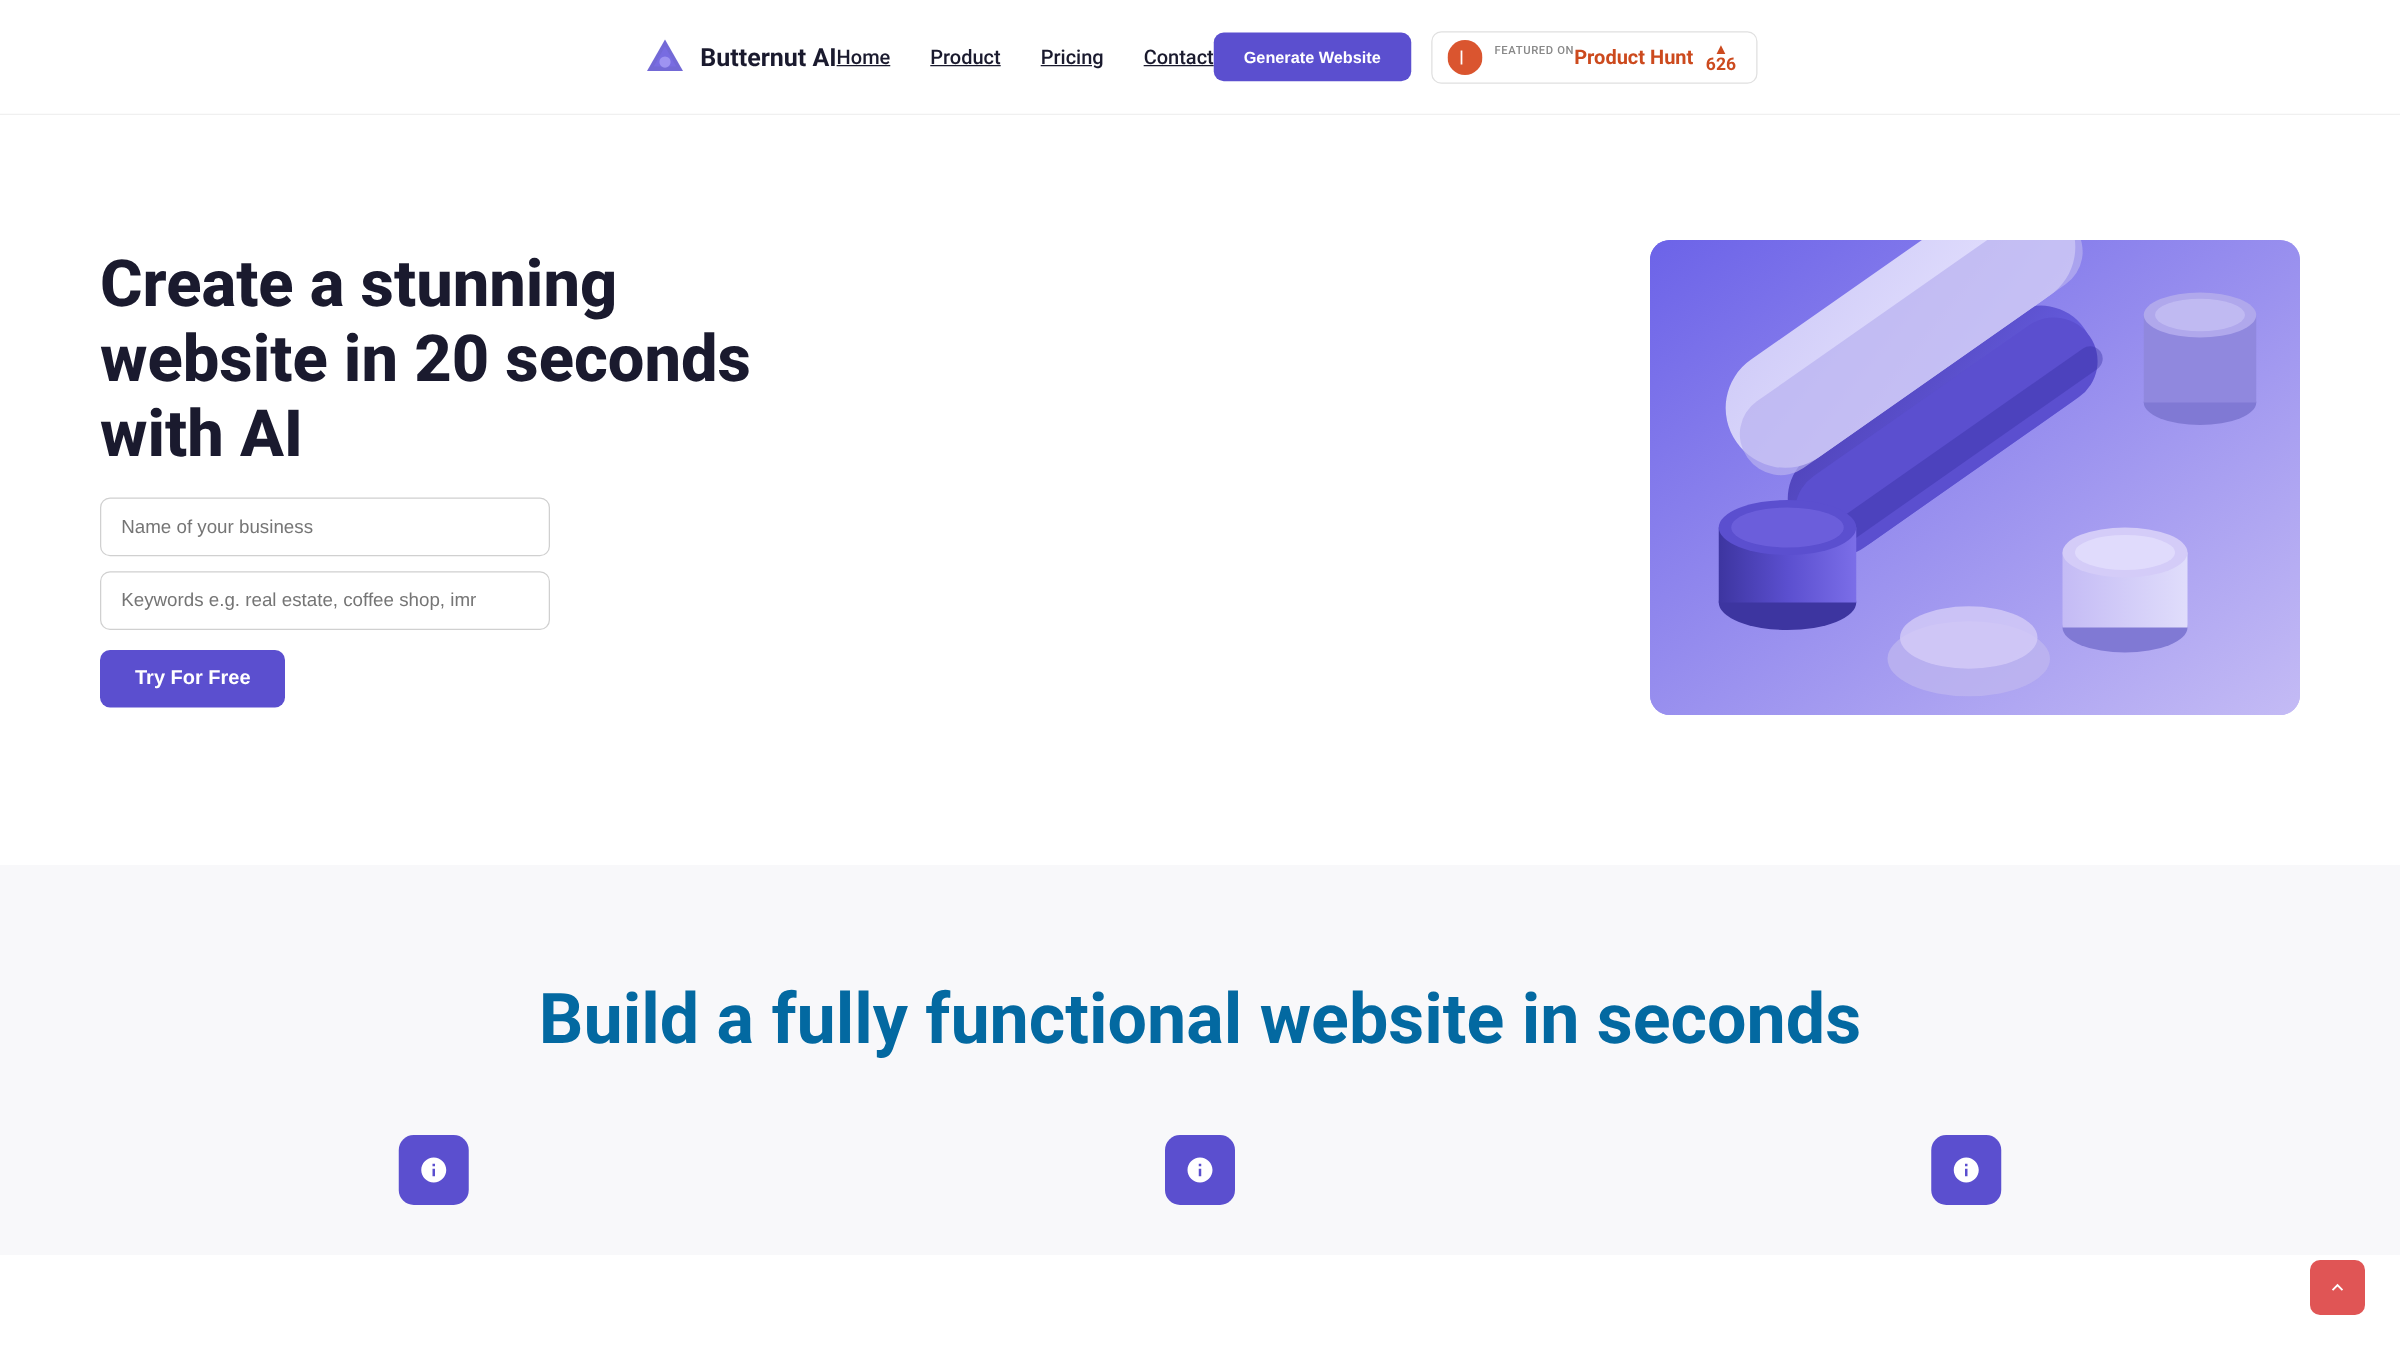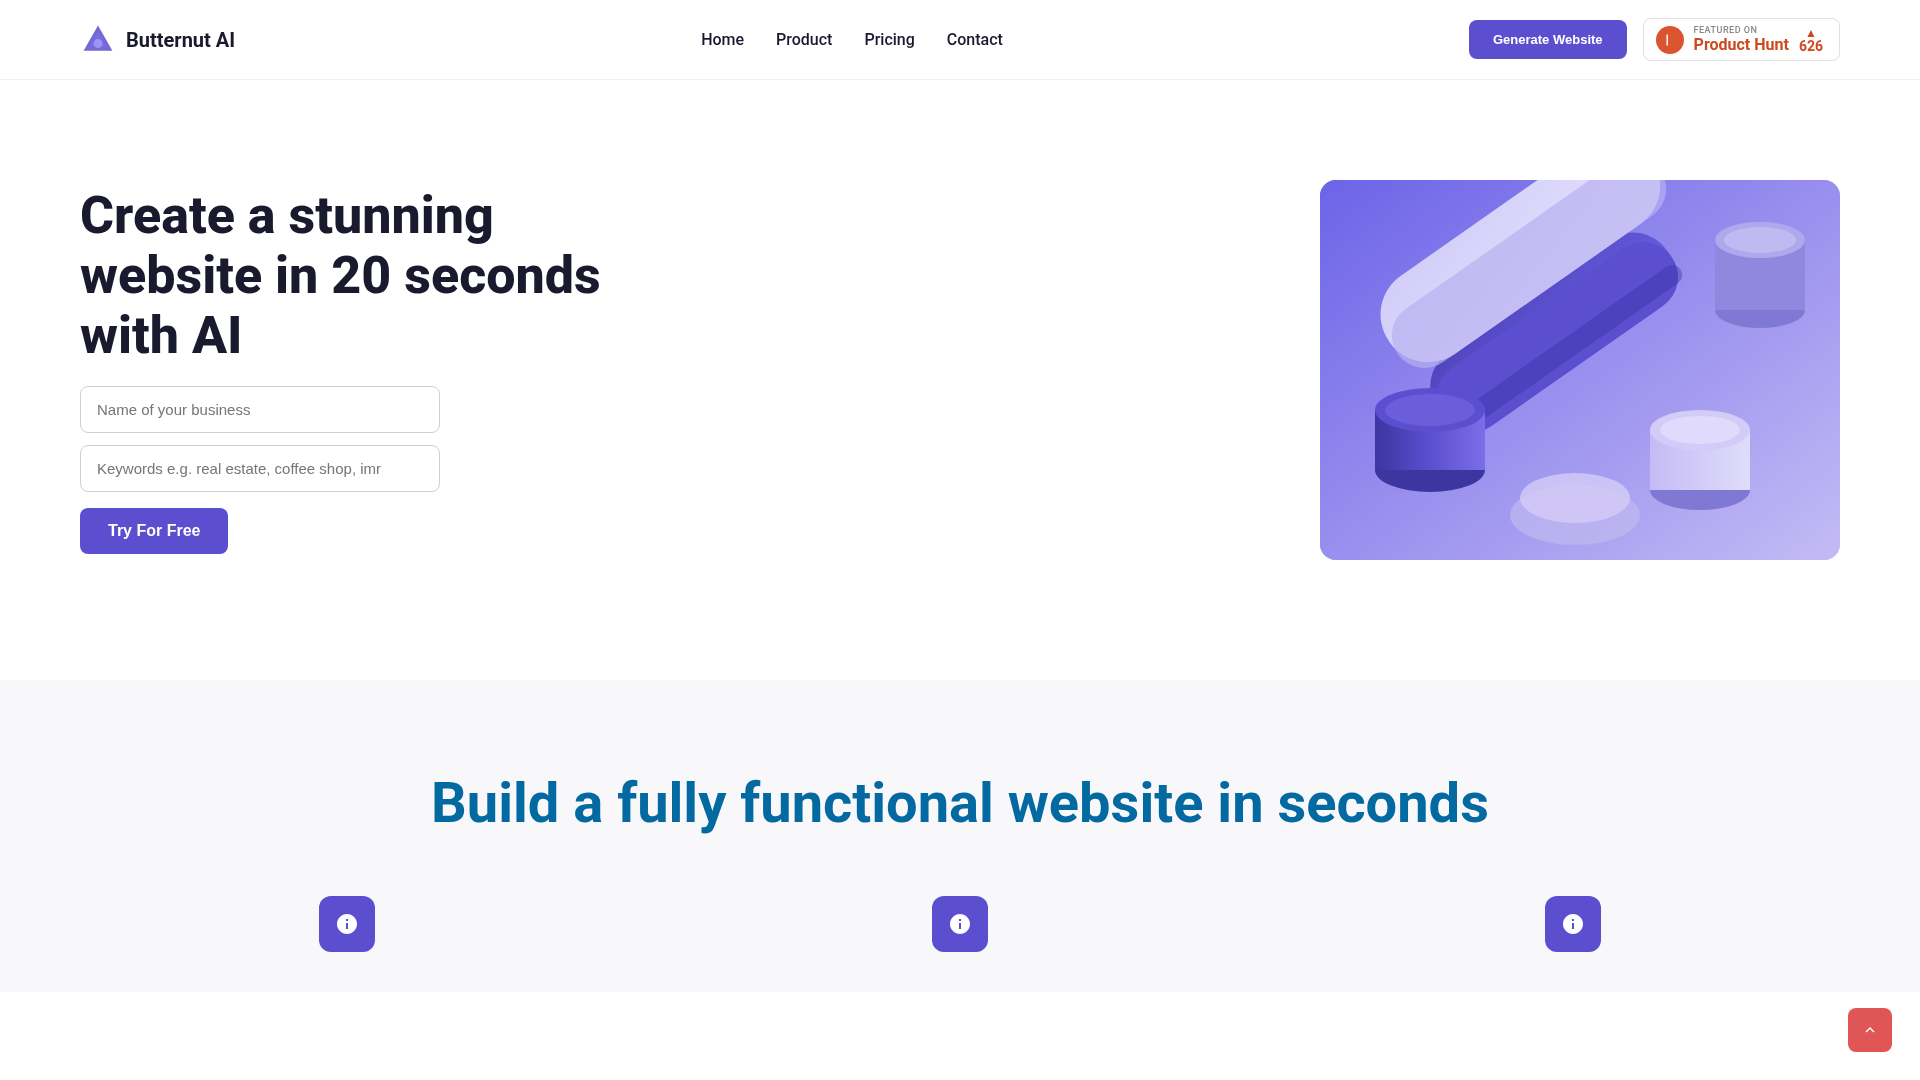--- a/index.html
+++ b/index.html
@@ -8,23 +8,23 @@
       font-family: -apple-system, BlinkMacSystemFont, 'Segoe UI', Roboto, sans-serif;
       background: #ffffff;
       color: #1a1a2e;
       overflow-x: hidden;
     }
 
     
     nav {
       display: flex;
       align-items: center;
-      justify-content: space-between;
+      justify-content: center;
       padding: 0 80px;
-      height: 80px;
+      height: 92px;
       background: #ffffff;
       border-bottom: 1px solid #f0f0f0;
       position: sticky;
       top: 0;
       z-index: 100;
     }
 
     .nav-logo {
       display: flex;
       align-items: center;
@@ -42,20 +42,21 @@
       font-size: 20px;
       font-weight: 700;
       color: #1a1a2e;
     }
 
     .nav-links {
       display: flex;
       align-items: center;
       gap: 32px;
       list-style: none;
+      text-decoration: underline;
     }
 
     .nav-links a {
       text-decoration: none;
       color: #1a1a2e;
       font-size: 16px;
       font-weight: 500;
     }
 
     .nav-right {
@@ -86,21 +87,21 @@
       text-decoration: none;
     }
 
     .ph-logo {
       width: 28px;
       height: 28px;
     }
 
     .ph-text-wrap {
       display: flex;
-      flex-direction: column;
+      flex-direction: row;
       align-items: flex-start;
     }
 
     .ph-featured {
       font-size: 9px;
       color: #888;
       font-weight: 500;
       text-transform: uppercase;
       letter-spacing: 0.5px;
     }

